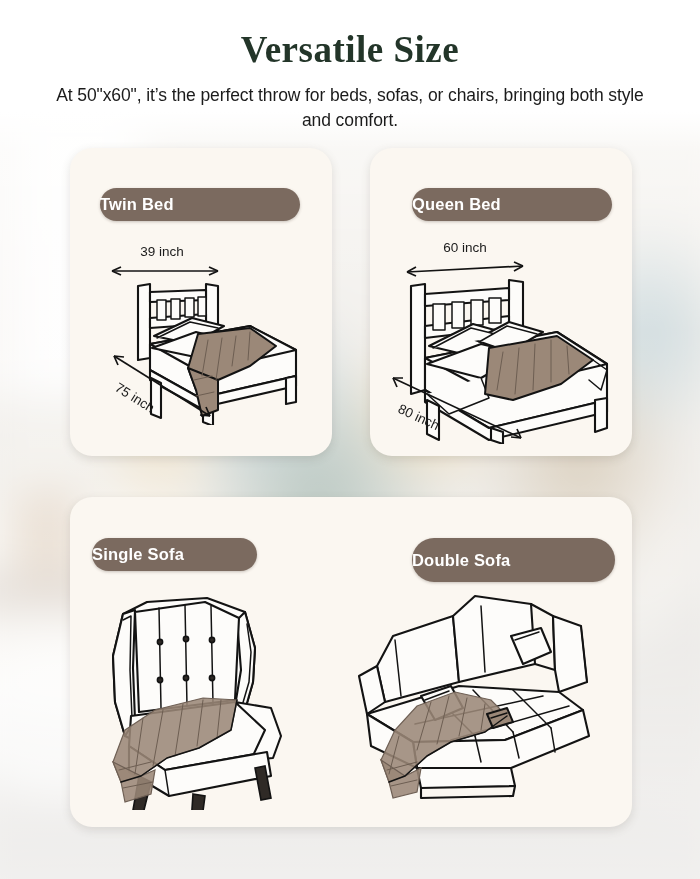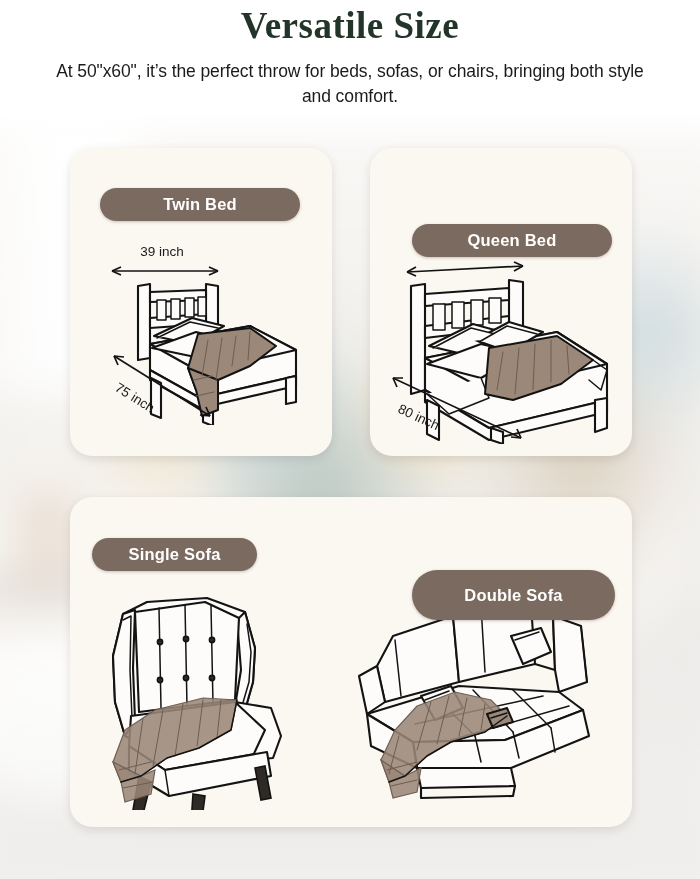--- a/index.html
+++ b/index.html
@@ -45,20 +45,21 @@
     text-align: center;
     padding-top: 4px;
   }
   .page-title {
     font-family: "Liberation Serif", serif;
     font-size: 37px;
     font-weight: 700;
     color: #233529;
     letter-spacing: 0.5px;
     line-height: 44px;
+    margin-top: 24px;
   }
   .page-subtitle {
     margin-top: 11px;
     font-size: 17.5px;
     line-height: 25px;
     color: #1b1b1b;
     padding: 0 44px;
     letter-spacing: -0.1px;
   }
 
@@ -78,28 +79,27 @@
   .pill {
     position: absolute;
     background: #7b6a5f;
     border-radius: 999px;
     color: #ffffff;
     font-size: 16.5px;
     font-weight: 700;
     letter-spacing: 0.2px;
     display: flex;
     align-items: center;
-    justify-content: center;
     box-shadow: 0 1px 3px rgba(80,66,56,0.30);
     z-index: 6;
   }
   .pill-twin   { left: 100px; top: 188px; width: 200px; height: 33px; }
-  .pill-queen  { left: 412px; top: 188px; width: 200px; height: 33px; margin-top: 36px; }
+  .pill-queen  { left: 412px; top: 188px; width: 200px; height: 33px; }
   .pill-single { left: 92px;  top: 538px; width: 165px; height: 33px; }
-  .pill-double { left: 412px; top: 538px; width: 203px; height: 50px; margin-top: 32px; }
+  .pill-double { left: 412px; top: 538px; width: 203px; height: 44px; }
 
   
   .illus { position: absolute; z-index: 5; }
   .illus-twin   { left: 100px; top: 240px; }
   .illus-queen  { left: 385px; top: 228px; }
   .illus-single { left: 95px;  top: 590px; }
   .illus-double { left: 355px; top: 590px; }
 
   svg { display: block; }
   .ln    { fill: none; stroke: #131313; stroke-width: 2.1; stroke-linejoin: round; stroke-linecap: round; }

